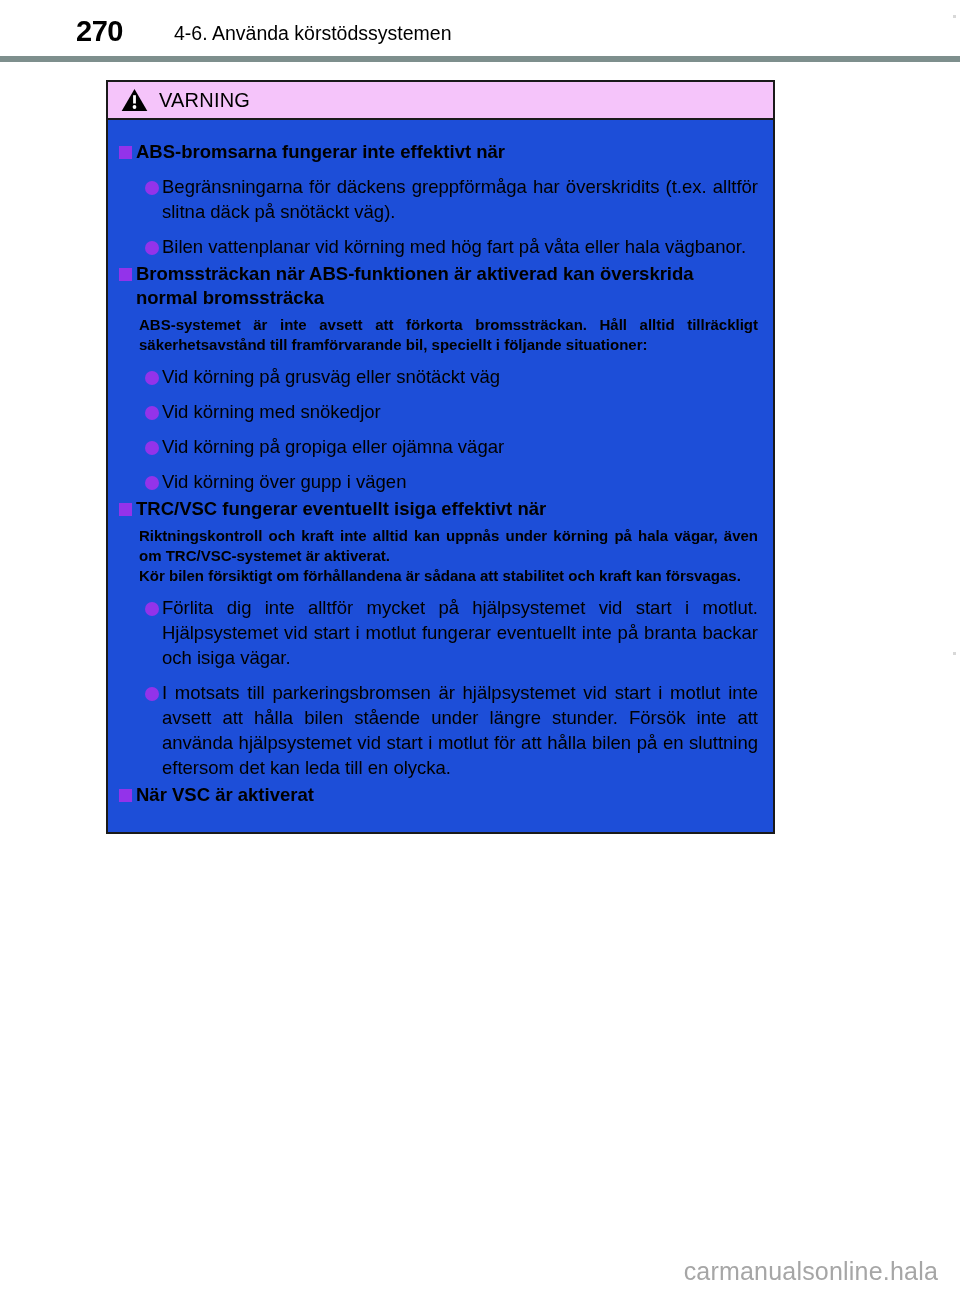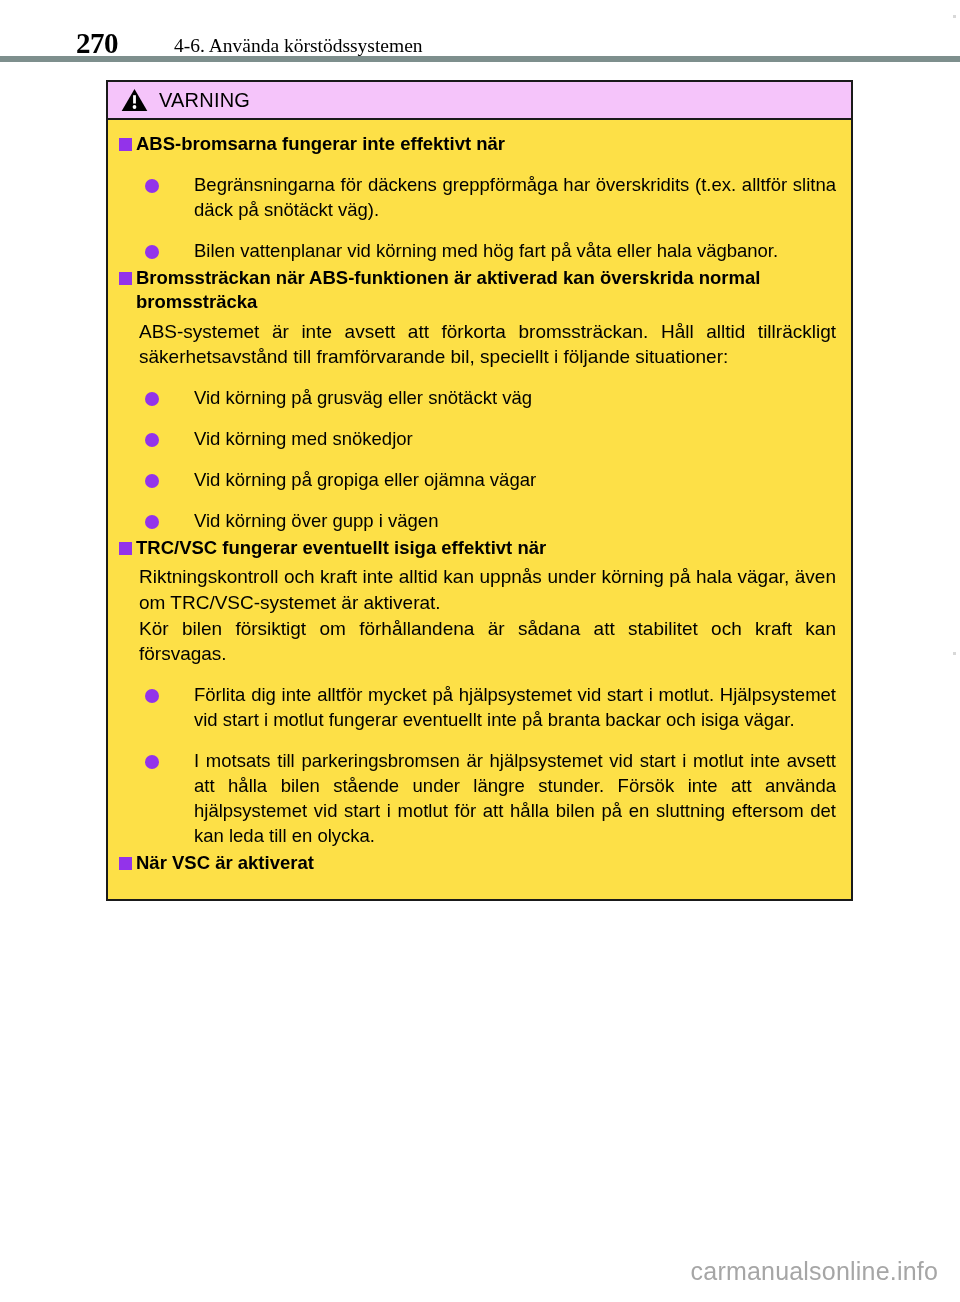--- a/index.html
+++ b/index.html
@@ -14,26 +14,25 @@
     position: relative;
     font-family: "Liberation Sans", sans-serif;
     color: #000000;
     overflow: hidden;
   }
 
   
   .page-header {
     position: absolute;
     left: 0;
-    top: 16px;
+    top: 4px;
     width: 960px;
     height: 58px;
     display: flex;
     align-items: flex-start;
-    font-family: Liberation Serif, serif;
   }
   .page-number {
     position: absolute;
     left: 76px;
     top: 13px;
     font-size: 29px;
     font-weight: bold;
     letter-spacing: -0.5px;
     line-height: 1;
   }
@@ -52,24 +51,24 @@
     width: 960px;
     height: 6px;
     background: #7e8f8d;
   }
 
   
   .warning-box {
     position: absolute;
     left: 106px;
     top: 80px;
-    width: 747px;
+    width: 669px;
     border: 2px solid #1a1a1a;
     box-sizing: border-box;
-    background: #fde047;
+    background: #1d4ed8;
   }
   .warning-head {
     background: #f5c4fa;
     border-bottom: 2px solid #1a1a1a;
     height: 38px;
     display: flex;
     align-items: center;
     padding-left: 13px;
     box-sizing: border-box;
   }
@@ -80,21 +79,21 @@
     display: block;
   }
   .warning-head-label {
     font-size: 20px;
     margin-left: 11px;
     letter-spacing: 0.2px;
     line-height: 1;
   }
 
   .warning-body {
-    padding: 11px 15px 22px 11px;
+    padding: 19px 15px 22px 11px;
   }
 
   
   .sq-item {
     display: flex;
     align-items: flex-start;
     margin-top: 7px;
   }
   .sq-item:first-child { margin-top: 1px; }
   .sq-bullet {
@@ -107,34 +106,34 @@
   }
   .sq-text {
     font-size: 18.5px;
     font-weight: bold;
     line-height: 1.33;
     flex: 1 1 auto;
   }
 
   
   .para {
-    font-size: 19px;
+    font-size: 15px;
     line-height: 1.35;
     margin: 4px 0 0 20px;
     text-align: justify;
     text-justify: inter-word;
+    font-weight: bold;
   }
 
   
   .rd-item {
     display: flex;
     align-items: flex-start;
-    margin-top: 16px;
+    margin-top: 10px;
     margin-left: 26px;
-    gap: 32px;
   }
   .rd-bullet {
     width: 14px;
     height: 14px;
     border-radius: 50%;
     background: #9333ea;
     flex: 0 0 auto;
     margin-top: 6px;
     margin-right: 3px;
   }
@@ -254,13 +253,13 @@
     <div class="group">
       <div class="sq-item">
         <span class="sq-bullet"></span>
         <span class="sq-text">När VSC är aktiverat</span>
       </div>
     </div>
 
   </div>
 </div>
 
-<div class="watermark">carmanualsonline.info</div>
+<div class="watermark">carmanualsonline.hala</div>
 
 </body></html>

